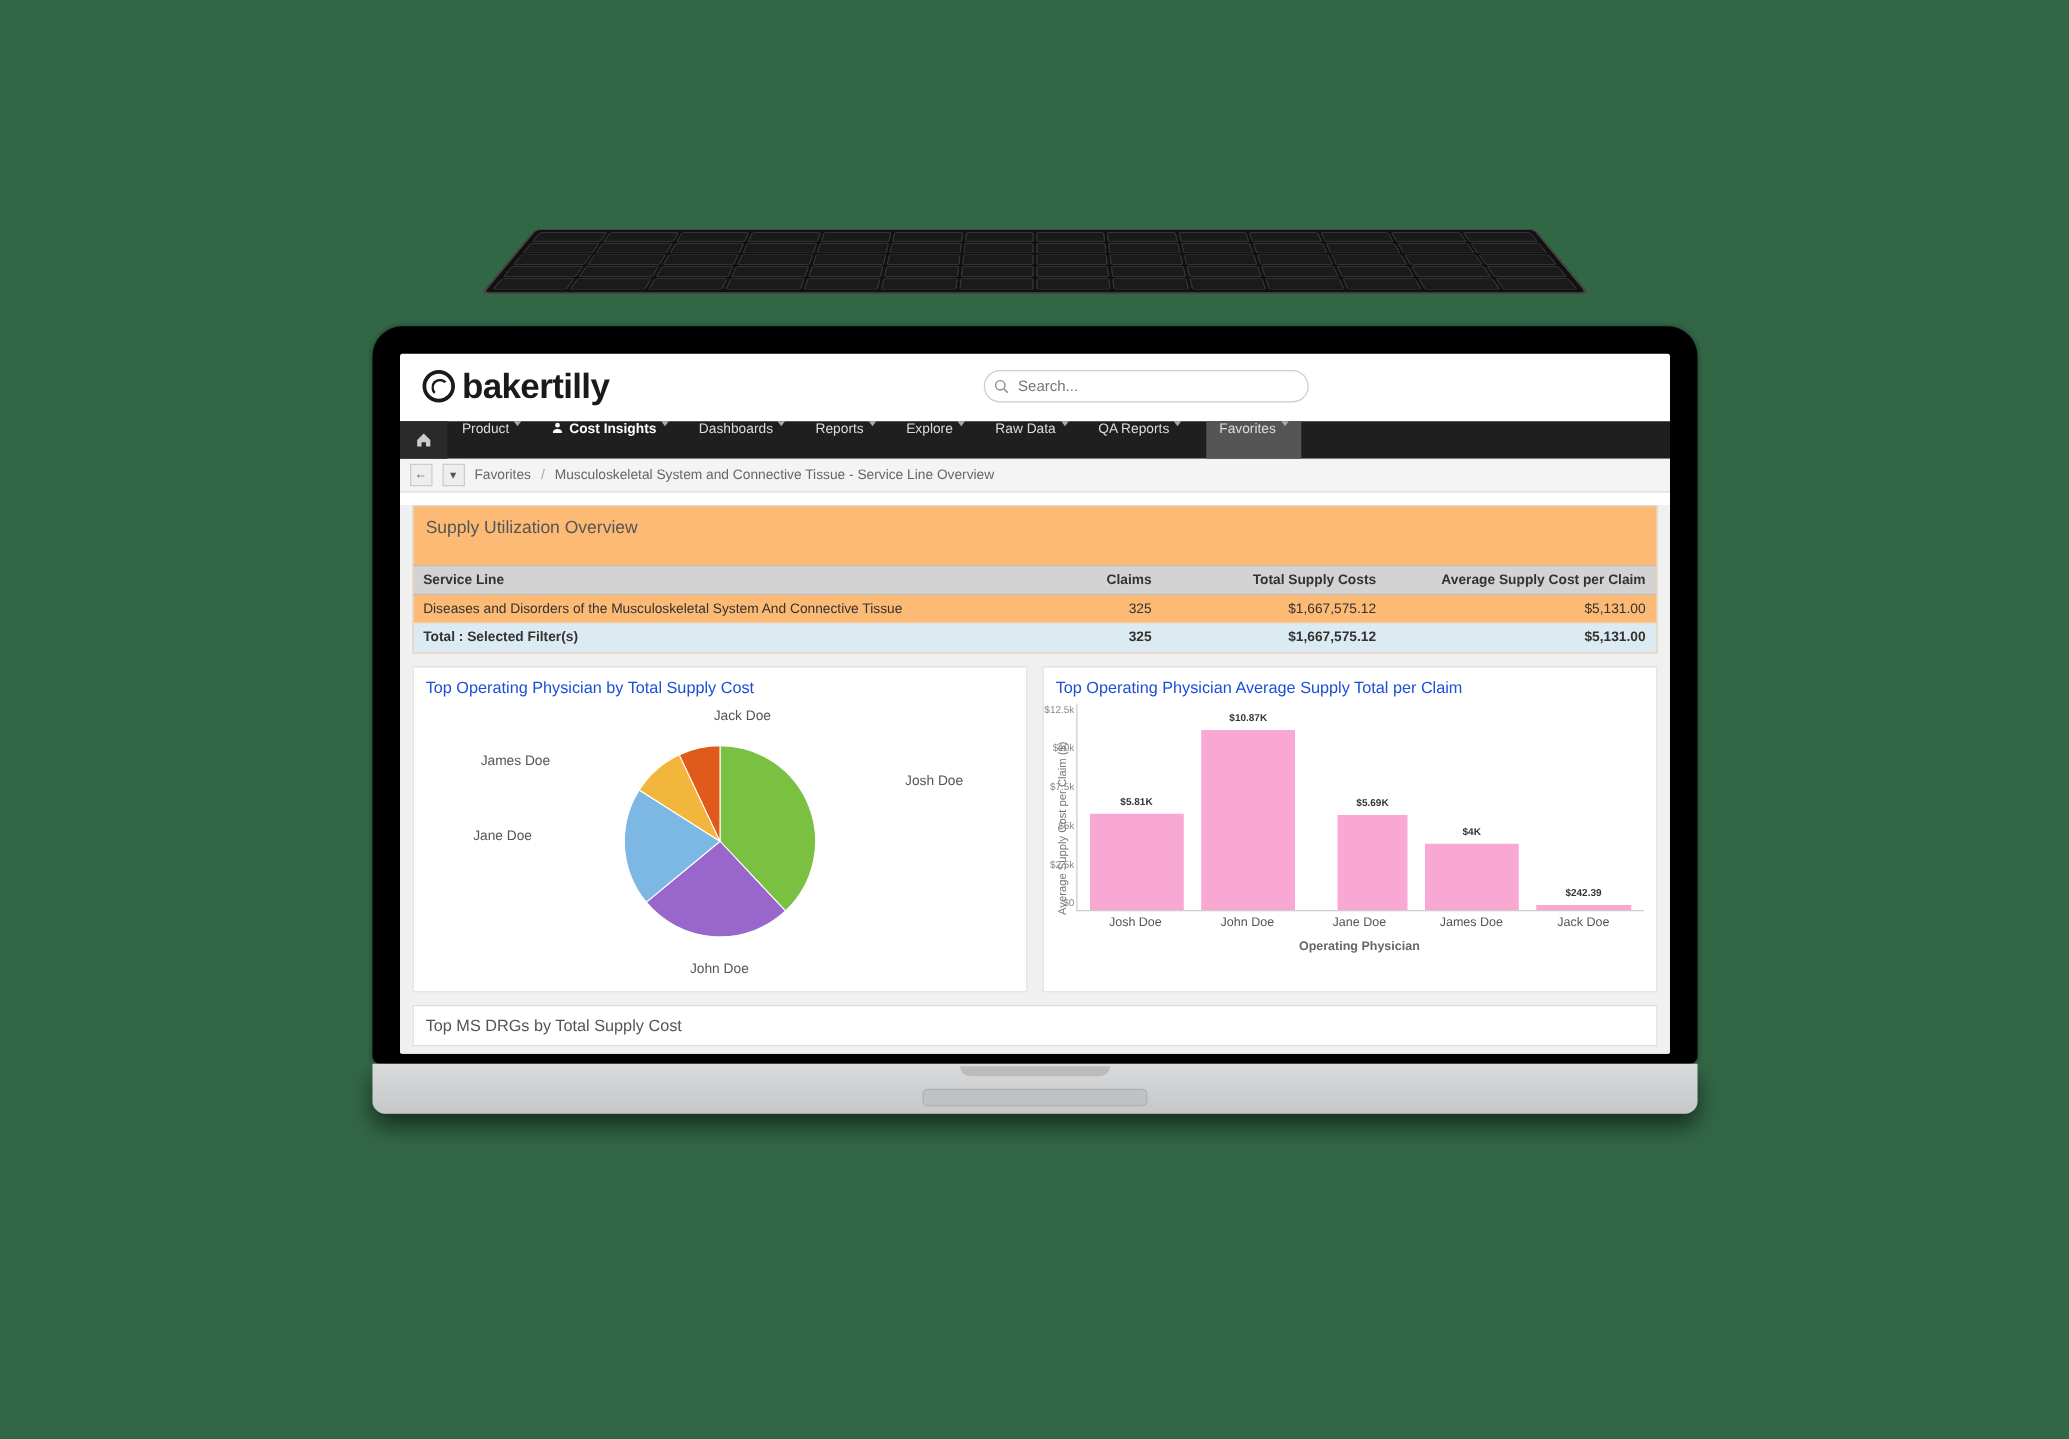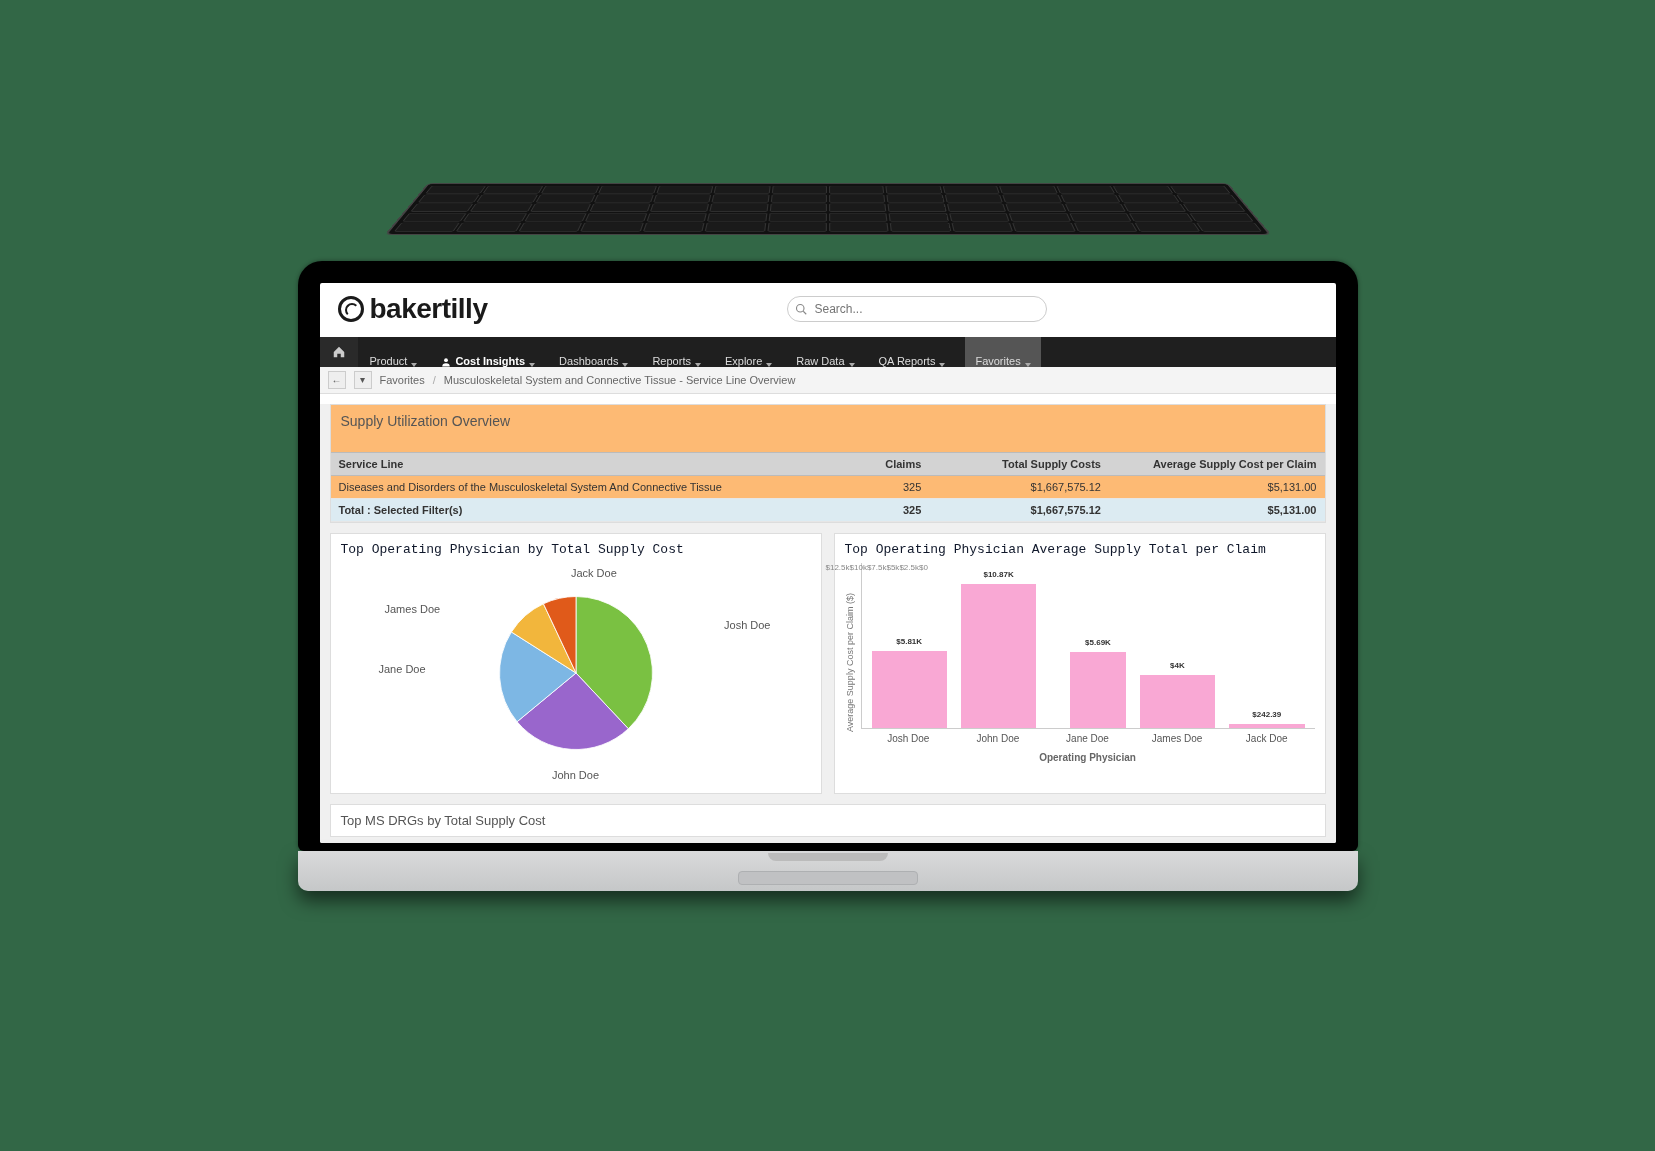--- a/index.html
+++ b/index.html
@@ -18,48 +18,48 @@
 .topbar{display:flex;align-items:center;padding:10px 18px 12px;gap:30px;}
 .logo{display:flex;align-items:center;gap:6px;font-size:28px;font-weight:600;color:#1a1a1a;letter-spacing:-.5px;}
 .logo-mark{width:26px;height:26px;border:3px solid #1a1a1a;border-radius:50%;position:relative;}
 .logo-mark::after{content:"";position:absolute;top:4px;left:4px;width:10px;height:10px;border:2px solid #1a1a1a;border-radius:50%;border-right-color:transparent;border-bottom-color:transparent;}
 .search-wrap{flex:0 0 260px;margin-left:auto;margin-right:auto;}
 .search-wrap input{width:100%;padding:5px 10px 5px 26px;border:1px solid #ccc;border-radius:14px;font-size:12px;background:#fff;}
 .search-wrap{position:relative;}
 .search-icon{position:absolute;left:8px;top:50%;transform:translateY(-50%);width:12px;height:12px;}
 .navbar{background:#1f1f1f;display:flex;align-items:stretch;height:30px;color:#ddd;font-size:11px;}
 .nav-home{width:38px;display:flex;align-items:center;justify-content:center;background:#2a2a2a;}
-.nav-item{display:flex;align-items:flex-end;padding:0 12px;gap:4px;cursor:pointer;white-space:nowrap;}
+.nav-item{display:flex;align-items:flex-start;padding:0 12px;gap:4px;cursor:pointer;white-space:nowrap;}
 .nav-item.active{font-weight:bold;color:#fff;}
 .nav-item.fav{background:#555;margin-left:8px;padding:0 10px;}
 .caret{width:0;height:0;border-left:3px solid transparent;border-right:3px solid transparent;border-top:4px solid #aaa;}
 .sub-toolbar{background:#f4f4f4;border-bottom:1px solid #ddd;display:flex;align-items:center;padding:4px 8px;font-size:11px;color:#666;gap:8px;}
 .tb-btn{border:1px solid #ccc;background:#eee;width:18px;height:18px;display:flex;align-items:center;justify-content:center;font-size:10px;color:#555;}
 .crumb-sep{color:#aaa;}
 .content{padding:0 10px 10px;background:#f0f0f0;}
 .summary-table{width:100%;border-collapse:collapse;font-size:11px;}
 .summary-table td{padding:4px 8px;}
 .summary-table .total-row{background:#dcebf2;font-weight:bold;}
 .panel{background:#fdba74;border:1px solid #ddd;margin-top:10px;}
 .panel-title{font-size:14px;color:#555;padding:8px 10px;}
 .supply-header{display:grid;grid-template-columns:4fr 1fr 1.5fr 1.8fr;background:#d3d3d3;font-size:11px;font-weight:bold;border-top:1px solid #bbb;border-bottom:1px solid #bbb;margin-top:15px;}
 .supply-header div,.supply-row div{padding:5px 8px;}
 .supply-row{display:grid;grid-template-columns:4fr 1fr 1.5fr 1.8fr;font-size:11px;border-bottom:1px solid #e6e6e6;}
 .supply-row.total{background:#dcebf2;font-weight:bold;}
 .supply-row div:not(:first-child),.supply-header div:not(:first-child){text-align:right;}
 .charts{display:grid;grid-template-columns:1fr 1fr;gap:12px;margin-top:10px;}
 .chart-card{background:#fff;border:1px solid #ddd;padding:8px 10px 10px;}
-.chart-title{font-size:13px;color:#0f172a;margin-bottom:6px;font-family:Liberation Mono, monospace;}
+.chart-title{font-size:13px;color:#1d4ed8;margin-bottom:6px;}
 .pie-wrap{display:flex;align-items:center;justify-content:center;position:relative;height:220px;}
 .pie-label{position:absolute;font-size:11px;color:#555;}
 .bar-chart{display:flex;height:200px;gap:6px;}
 .bar-y-label{writing-mode:vertical-rl;transform:rotate(180deg);font-size:9px;color:#777;text-align:center;}
 .bar-plot{flex:1;display:flex;flex-direction:column;}
 .bar-grid{flex:1;position:relative;border-left:1px solid #ccc;border-bottom:1px solid #ccc;}
-.bar-ticks{position:absolute;left:-36px;top:0;bottom:0;width:34px;display:flex;flex-direction:row;justify-content:space-between;font-size:8px;color:#888;text-align:right;}
+.bar-ticks{position:absolute;left:-36px;top:0;bottom:0;width:34px;display:flex;flex-direction:column;justify-content:space-between;font-size:8px;color:#888;text-align:right;}
 .bars{position:absolute;left:0;right:0;bottom:0;top:0;display:grid;grid-template-columns:repeat(5,1fr);align-items:end;gap:14px;padding:0 10px;}
 .bar{background:#f9a8d4;position:relative;}
 .bar-val{position:absolute;top:-14px;left:50%;transform:translateX(-50%);font-size:8px;font-weight:bold;white-space:nowrap;}
 .bar-xlabels{display:grid;grid-template-columns:repeat(5,1fr);gap:14px;padding:4px 10px 0;font-size:10px;color:#555;text-align:center;}
 .bar-xtitle{text-align:center;font-size:10px;color:#666;margin-top:8px;font-weight:bold;}
 .third-title{margin-top:10px;background:#fff;border:1px solid #ddd;padding:8px 10px;font-size:13px;color:#555;}
 </style>
 </head>
 <body>
 

